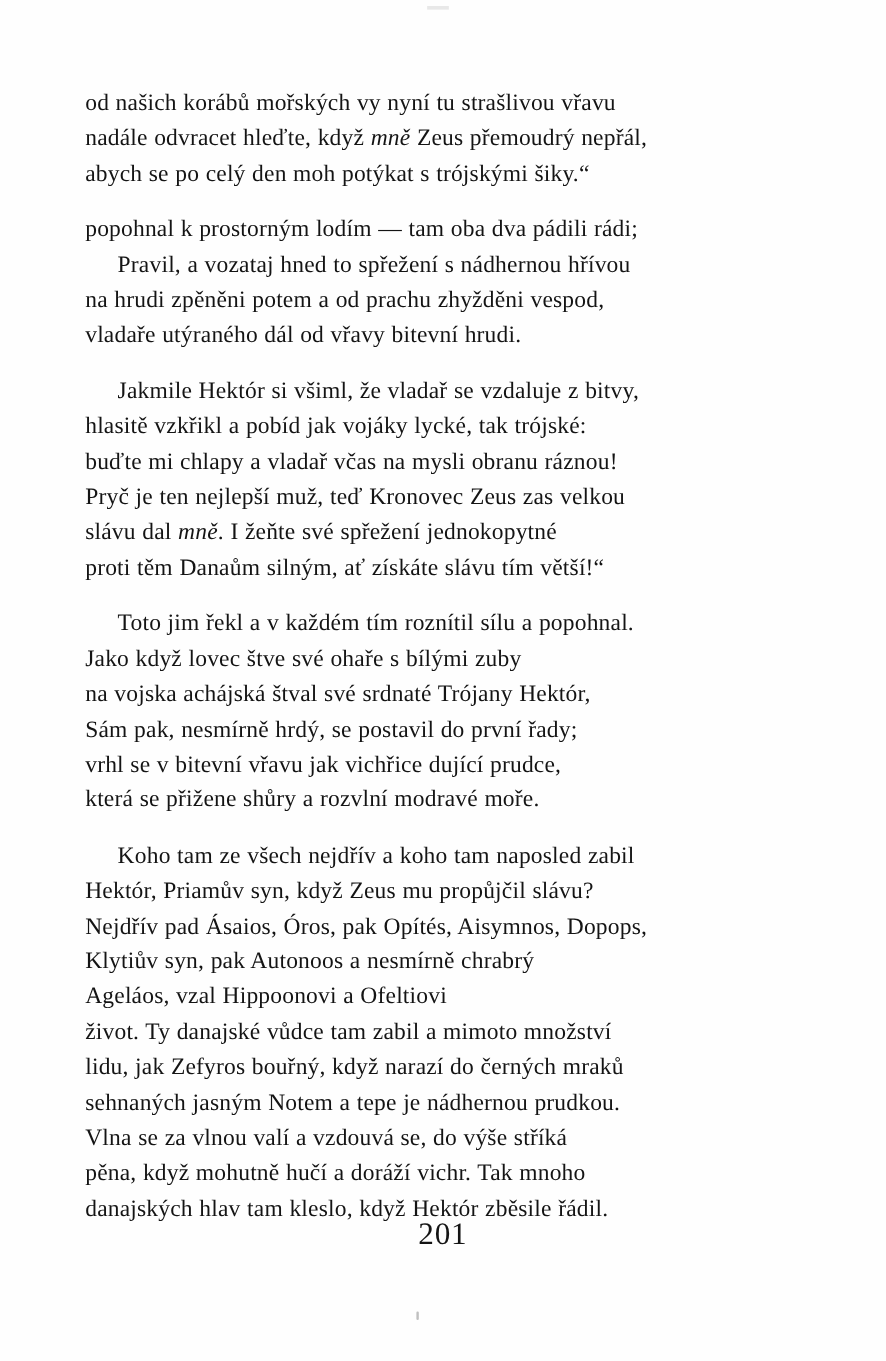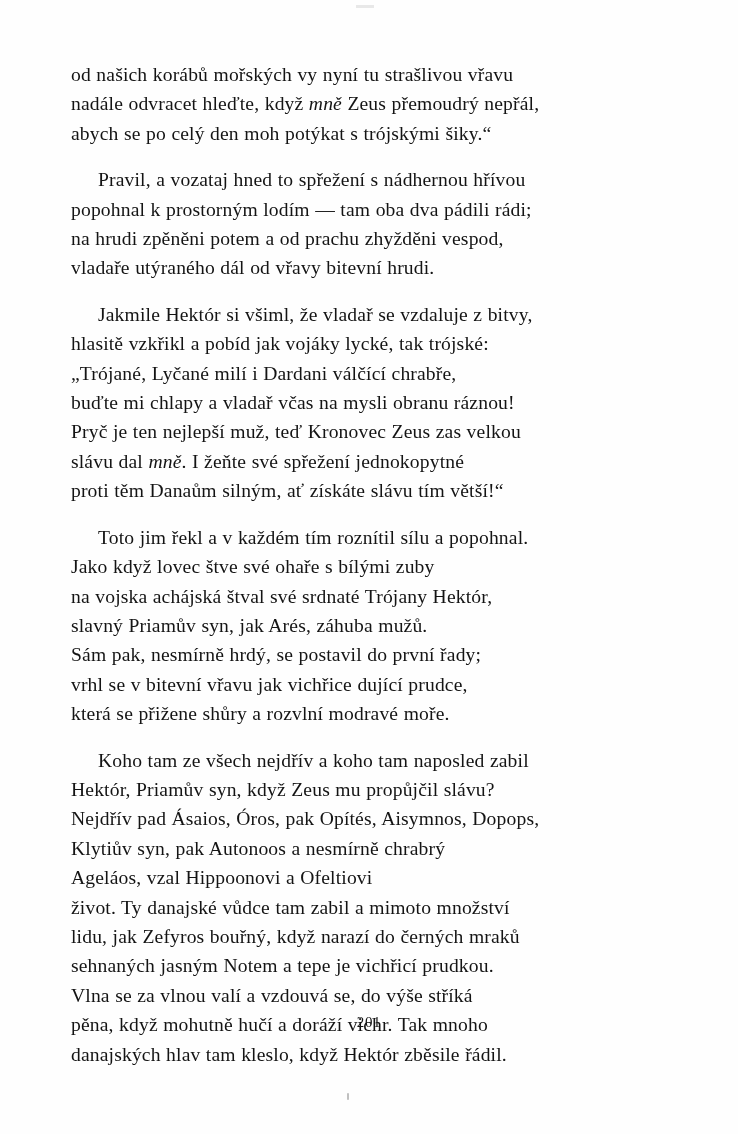--- a/index.html
+++ b/index.html
@@ -18,21 +18,21 @@
     color: #141414;
     -webkit-font-smoothing: antialiased;
   }
   .textblock {
     position: absolute;
     left: 71px;
     top: 58px;
     width: 566px;
   }
   .para {
-    margin: 2px 0 17px 0;
+    margin: 14px 0 17px 0;
     font-size: 19.6px;
     line-height: 29.4px;
     text-indent: 0;
     letter-spacing: 0.15px;
     word-spacing: 0.4px;
     white-space: normal;
   }
   .para:last-of-type { margin-bottom: 0; }
   .para .ln {
     display: block;
@@ -43,21 +43,21 @@
   }
   em.emph {
   }
   .folio {
     position: absolute;
     left: 0;
     top: 1014px;
     width: 738px;
     text-align: center;
     font-family: "Liberation Serif", "DejaVu Serif", serif;
-    font-size: 15px;
+    font-size: 26px;
     color: #141414;
     letter-spacing: 0.6px;
   }
   .speck {
     position: absolute;
     left: 347px;
     top: 1093px;
     width: 2px;
     height: 7px;
     background: #8d8d8d;
@@ -81,52 +81,50 @@
 
   <div class="speck-top"></div>
 
   <div class="textblock" id="textblock">
       <p class="para">
         <span class="ln">od našich korábů mořských vy nyní tu strašlivou vřavu</span>
         <span class="ln"><span>nadále odvracet hleďte, když </span><em class="emph">mně</em><span> Zeus přemoudrý nepřál,</span></span>
         <span class="ln">abych se po celý den moh potýkat s trójskými šiky.“</span>
       </p>
       <p class="para">
+        <span class="ln">popohnal k prostorným lodím — tam oba dva pádili rádi;</span>
         <span class="ln indent">Pravil, a vozataj hned to spřežení s nádhernou hřívou</span>
-        <span class="ln">popohnal k prostorným lodím — tam oba dva pádili rádi;</span>
         <span class="ln">na hrudi zpěněni potem a od prachu zhyžděni vespod,</span>
         <span class="ln">vladaře utýraného dál od vřavy bitevní hrudi.</span>
       </p>
       <p class="para">
         <span class="ln indent">Jakmile Hektór si všiml, že vladař se vzdaluje z bitvy,</span>
         <span class="ln">hlasitě vzkřikl a pobíd jak vojáky lycké, tak trójské:</span>
-        <span class="ln">„Trójané, Lyčané milí i Dardani válčící chrabře,</span>
         <span class="ln">buďte mi chlapy a vladař včas na mysli obranu ráznou!</span>
         <span class="ln">Pryč je ten nejlepší muž, teď Kronovec Zeus zas velkou</span>
         <span class="ln"><span>slávu dal </span><em class="emph">mně</em><span>. I žeňte své spřežení jednokopytné</span></span>
         <span class="ln">proti těm Danaům silným, ať získáte slávu tím větší!“</span>
       </p>
       <p class="para">
         <span class="ln indent">Toto jim řekl a v každém tím roznítil sílu a popohnal.</span>
         <span class="ln">Jako když lovec štve své ohaře s bílými zuby</span>
         <span class="ln">na vojska achájská štval své srdnaté Trójany Hektór,</span>
-        <span class="ln">slavný Priamův syn, jak Arés, záhuba mužů.</span>
         <span class="ln">Sám pak, nesmírně hrdý, se postavil do první řady;</span>
         <span class="ln">vrhl se v bitevní vřavu jak vichřice dující prudce,</span>
         <span class="ln">která se přižene shůry a rozvlní modravé moře.</span>
       </p>
       <p class="para">
         <span class="ln indent">Koho tam ze všech nejdřív a koho tam naposled zabil</span>
         <span class="ln">Hektór, Priamův syn, když Zeus mu propůjčil slávu?</span>
         <span class="ln">Nejdřív pad Ásaios, Óros, pak Opítés, Aisymnos, Dopops,</span>
         <span class="ln">Klytiův syn, pak Autonoos a nesmírně chrabrý</span>
         <span class="ln">Ageláos, vzal Hippoonovi a Ofeltiovi</span>
         <span class="ln">život. Ty danajské vůdce tam zabil a mimoto množství</span>
         <span class="ln">lidu, jak Zefyros bouřný, když narazí do černých mraků</span>
-        <span class="ln">sehnaných jasným Notem a tepe je vichřicí prudkou.</span>
+        <span class="ln">sehnaných jasným Notem a tepe je nádhernou prudkou.</span>
         <span class="ln">Vlna se za vlnou valí a vzdouvá se, do výše stříká</span>
         <span class="ln">pěna, když mohutně hučí a doráží vichr. Tak mnoho</span>
         <span class="ln">danajských hlav tam kleslo, když Hektór zběsile řádil.</span>
       </p>
     </div>
 
   <div class="folio">201</div>
 
   <div class="speck"></div>
 

